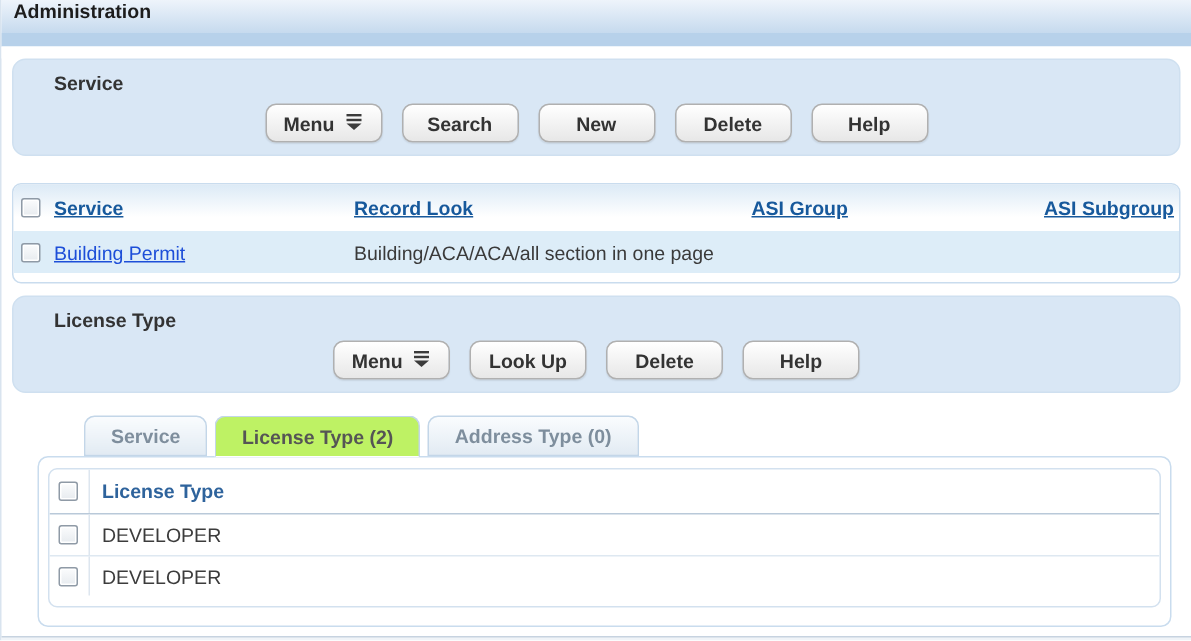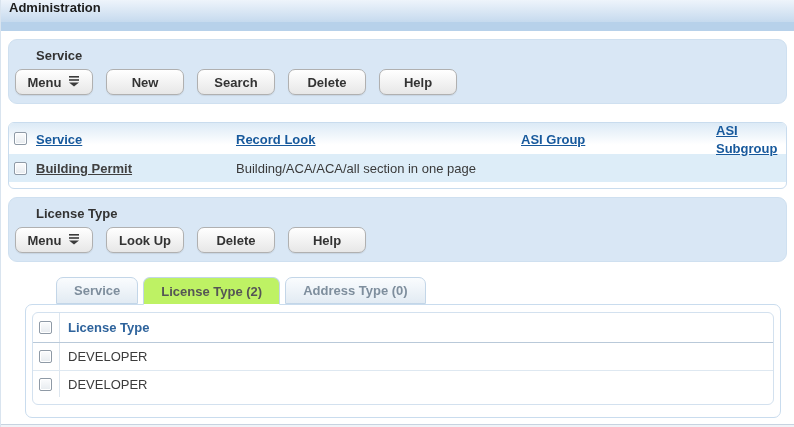--- a/index.html
+++ b/index.html
@@ -12,42 +12,42 @@
                 display:flex; align-items:flex-start; padding-left:8px; }
   .app-header .title { font-size:13px; font-weight:bold; color:#1c1c1c; }
   .header-strip { height:9px; background:#b7d1ea; }
   .header-gap { height:8px; background:#fff; }
 
   
   .panel { margin:0 7px 0 7px; background:#d9e7f5; border:1px solid #cfe0f0;
            border-radius:9px; padding:5px 6px 8px 6px; }
   .panel .panel-title { font-size:13px; font-weight:bold; color:#333;
                         padding:3px 0 6px 21px; }
-  .toolbar { display:flex; gap:13px; }
+  .toolbar { display:flex; gap:13px;justify-content:center; }
   .btn { min-width:78px; height:26px; border:1px solid #b0b0b0; border-radius:7px;
          background:linear-gradient(#ffffff,#e7e7e7); color:#333;
          font-family:"Liberation Sans",sans-serif; font-size:13px; font-weight:bold;
          display:flex; align-items:center; justify-content:center; gap:7px;
          box-shadow:0 1px 1px rgba(0,0,0,0.08); cursor:pointer; padding:0 10px; }
   .menu-icon { display:inline-block; margin-top:1px; }
 
   
   .list-box { margin:18px 7px 0 7px; border:1px solid #c9dcee; border-radius:6px;
               background:#fff; overflow:hidden; padding-bottom:6px; }
   .lrow { display:flex; align-items:center; }
   .lrow .c-check   { width:24px; padding-left:5px; }
   .lrow .c-service { width:203px; padding-left:3px; }
   .lrow .c-record  { width:265px; }
-  .lrow .c-group   { width:195px;margin-left:20px; }
+  .lrow .c-group   { width:195px; }
   .lrow .c-subgroup{ flex:1; }
   .list-head { height:31px; background:linear-gradient(#dcEAf6,#ffffff 70%); }
   .list-head a { font-size:13px; font-weight:bold; color:#17599c;
                  text-decoration:underline; }
   .list-row { height:28px; background:#ddedf8; font-size:13px; color:#3a3a3a; }
-  .list-row a.dark-link { color:#404040; text-decoration:underline;font-weight:bold; }
+  .list-row a.dark-link { color:#1d4ed8; text-decoration:underline; }
 
   
   input[type="checkbox"] { appearance:none; -webkit-appearance:none;
       width:13px; height:13px; border:1px solid #8f9aa6; border-radius:2px;
       background:linear-gradient(#fbfcfd,#e7ebef);
       box-shadow:inset 0 0 0 1px #fff; cursor:pointer; display:block; }
 
   
   .panel-2 { margin-top:8px; }
 
@@ -96,22 +96,22 @@
       <button class="btn">
         <span>Menu</span>
         <span class="menu-icon">
           <svg width="12" height="11" viewBox="0 0 12 11">
             <rect x="1" y="0" width="10" height="1.6" fill="#3b3b3b"></rect>
             <rect x="1" y="3.2" width="10" height="1.6" fill="#3b3b3b"></rect>
             <polygon points="1,6.4 11,6.4 6,10.6" fill="#3b3b3b"></polygon>
           </svg>
         </span>
       </button>
+      <button class="btn">Search</button>
       <button class="btn">New</button>
-      <button class="btn">Search</button>
       <button class="btn">Delete</button>
       <button class="btn">Help</button>
     </div>
   </div>
 
   <div class="list-box">
     <div class="lrow list-head">
       <span class="c-check">
         <input type="checkbox" style="">
       </span>

